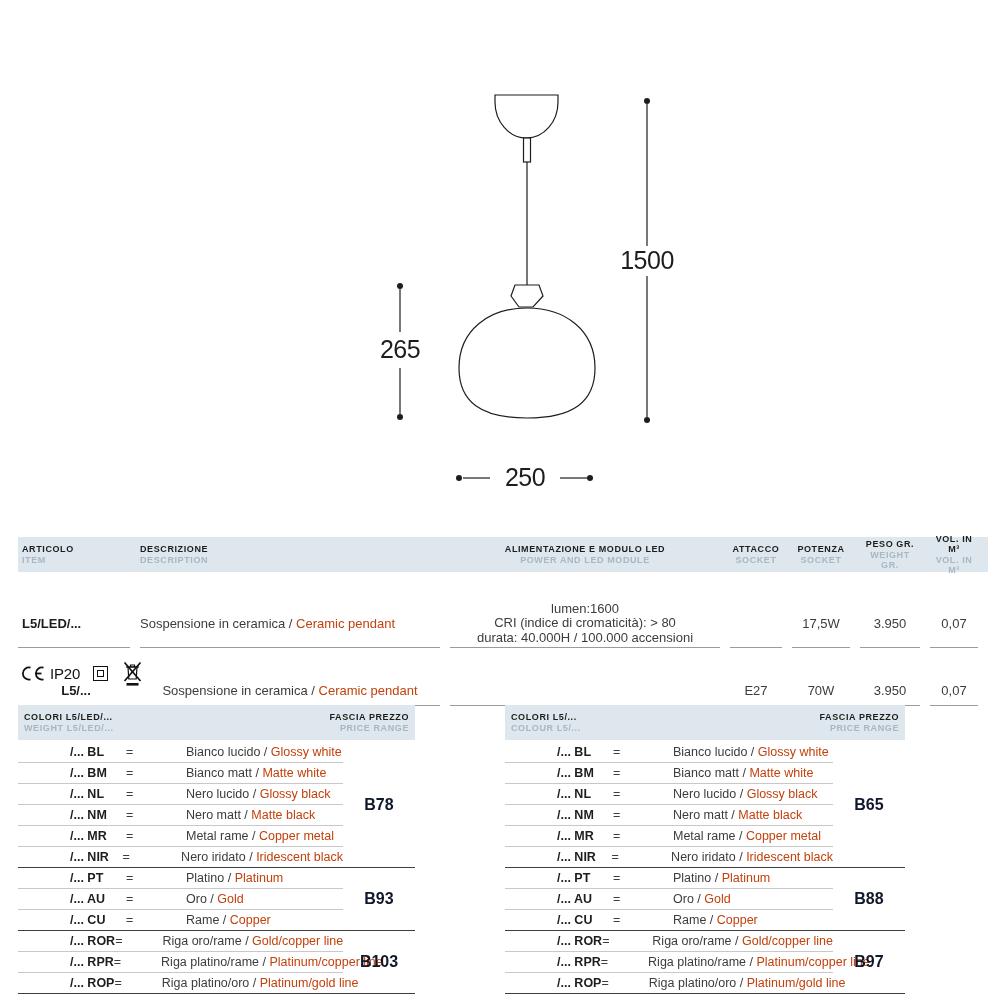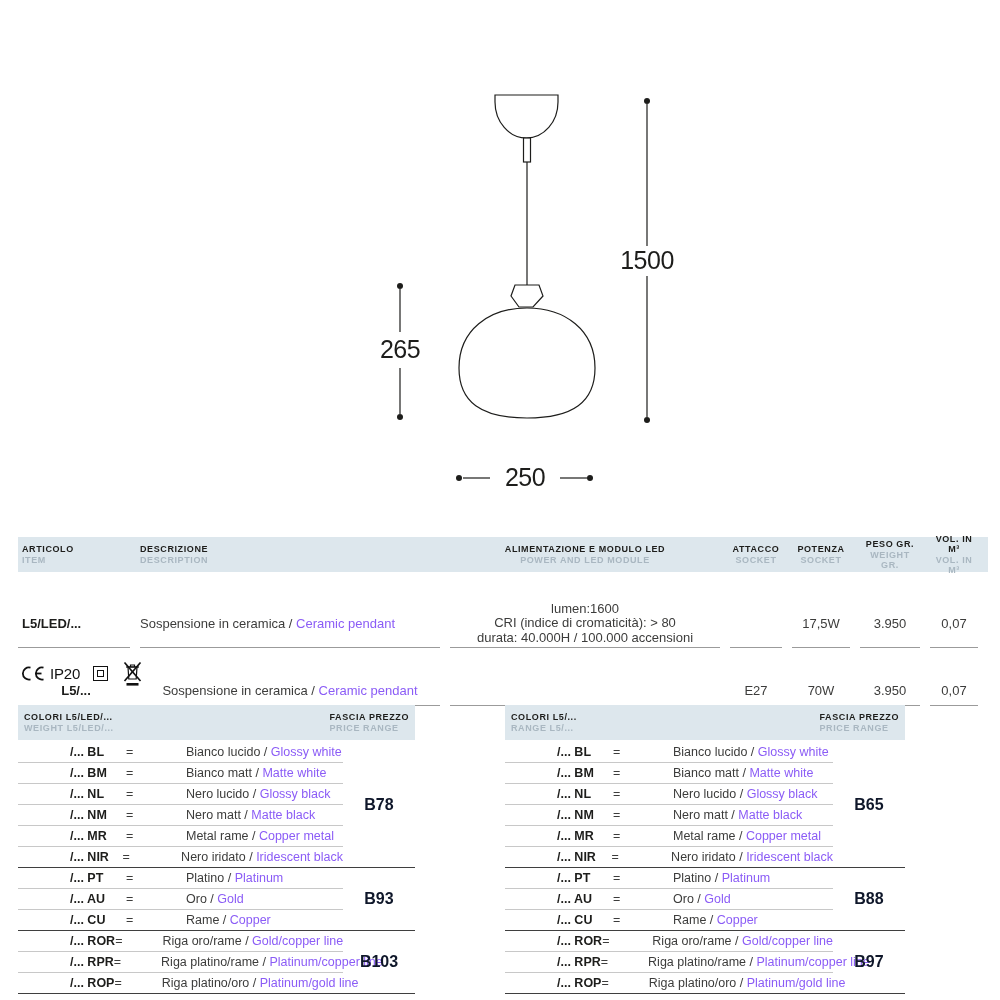--- a/index.html
+++ b/index.html
@@ -18,34 +18,34 @@
   .hcell.left{padding-left:4px;}
   .hcell.c{text-align:center;}
   .ht{font-size:9px;font-weight:bold;letter-spacing:0.6px;color:#1d1d1b;}
   .hs{font-size:9px;font-weight:bold;letter-spacing:0.6px;color:#a9b7c1;margin-top:1px;}
   .cell{border-bottom:1px solid #9b9b9b;display:flex;align-items:center;font-size:13px;color:#3c3c3b;margin-top:28px;}
   .row1 .cell{height:47px;}
   .row2 .cell{height:29px;justify-content:center;}
   .cell.c{justify-content:center;}
   .cell.left{padding-left:4px;}
   .item-code{font-weight:bold;color:#1d1d1b;}
-  .gray{color:#8b5cf6;}
+  .gray{color:#c2410c;}
   .led-lines{width:100%;text-align:center;line-height:14.5px;font-size:13px;}
   
   .certs{position:absolute;left:19px;top:659px;height:28px;display:flex;align-items:center;}
   .ip{font-size:15px;color:#111;margin-left:5px;letter-spacing:-0.2px;}
   .sq-outer{width:13px;height:13px;border:1.6px solid #111;display:flex;align-items:center;justify-content:center;margin-left:13px;}
   .sq-inner{width:5px;height:5px;border:1.4px solid #111;}
   .weee{margin-left:14px;display:flex;align-items:center;}
   
   .ctable{position:absolute;top:705px;}
   .ctable.t-left{left:18px;width:397px;}
   .ctable.t-right{left:505px;width:400px;}
   .chead{background:#dde7ed;height:35px;display:flex;justify-content:space-between;box-sizing:border-box;padding:0 6px 0 6px;align-items:center;}
-  .chead .right{text-align:left;}
+  .chead .right{text-align:right;}
   .cgroups{margin-top:2px;}
   .cgroup{display:flex;border-bottom:1px solid #3f3f3f;}
   .cgroup-rows{flex:1;min-width:0;}
   .crow{height:20px;display:flex;align-items:center;font-size:12.5px;border-bottom:1px solid #c8c8c8;}
   .cgroup-rows .crow:last-child{border-bottom:none;}
   .ccode{width:56px;font-weight:bold;color:#1d1d1b;padding-left:4px;white-space:nowrap;margin-left:48px;}
   .ceq{width:20px;color:#3c3c3b;text-align:left;}
   .cname{flex:1;white-space:nowrap;color:#3c3c3b;margin-left:40px;}
   .cprice{width:72px;display:flex;align-items:center;justify-content:center;font-weight:bold;font-size:16px;color:#0f172a;}
 </style>
@@ -302,21 +302,21 @@
         </div>
       <div class="cprice">B103</div>
     </div>
   </div>
 </div>
 
 <div class="ctable t-right">
   <div class="chead">
     <div>
       <div class="ht">COLORI L5/...</div>
-      <div class="hs">RANGE L5/...</div>
+      <div class="hs">COLOUR L5/...</div>
     </div>
     <div class="right">
       <div class="ht">FASCIA PREZZO</div>
       <div class="hs">PRICE RANGE</div>
     </div>
   </div>
   <div class="cgroups">
     <div class="cgroup">
       <div class="cgroup-rows">
 

